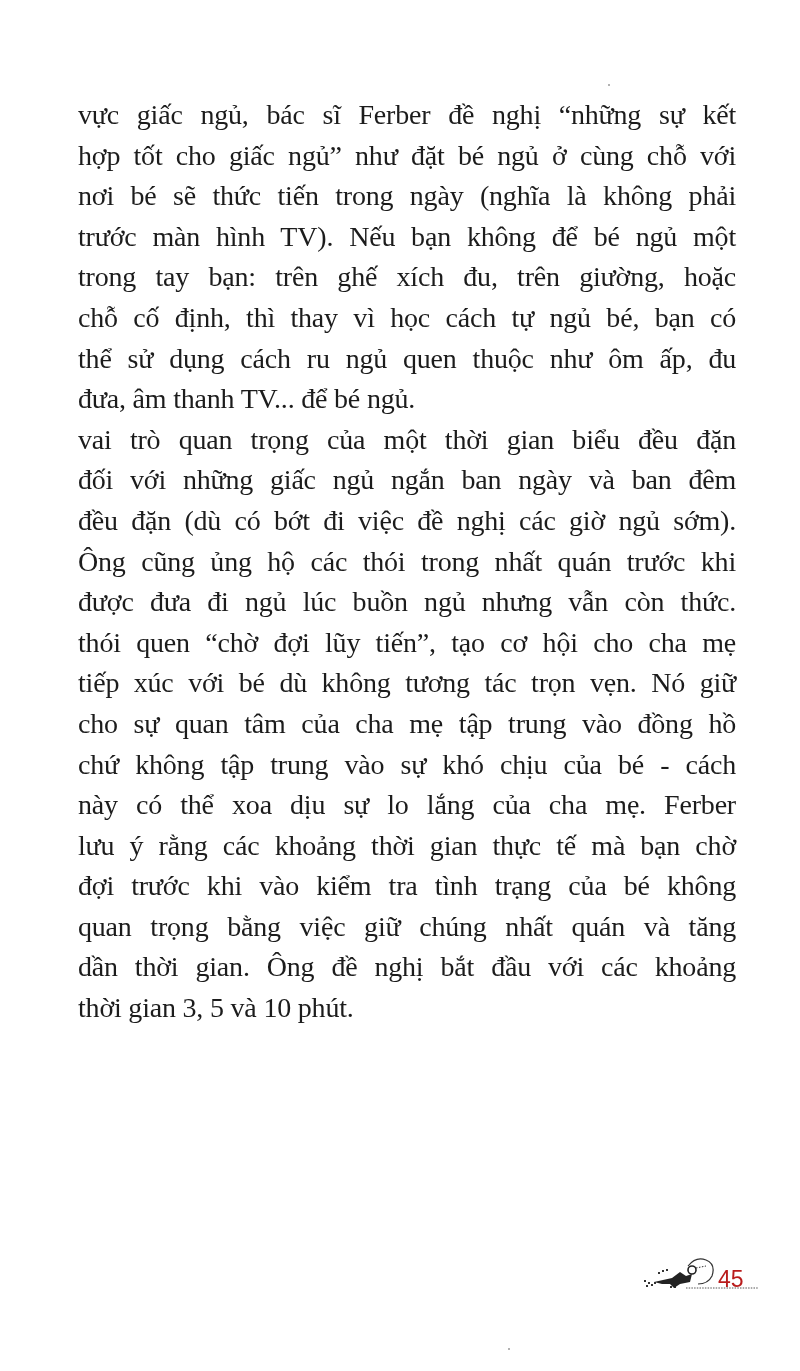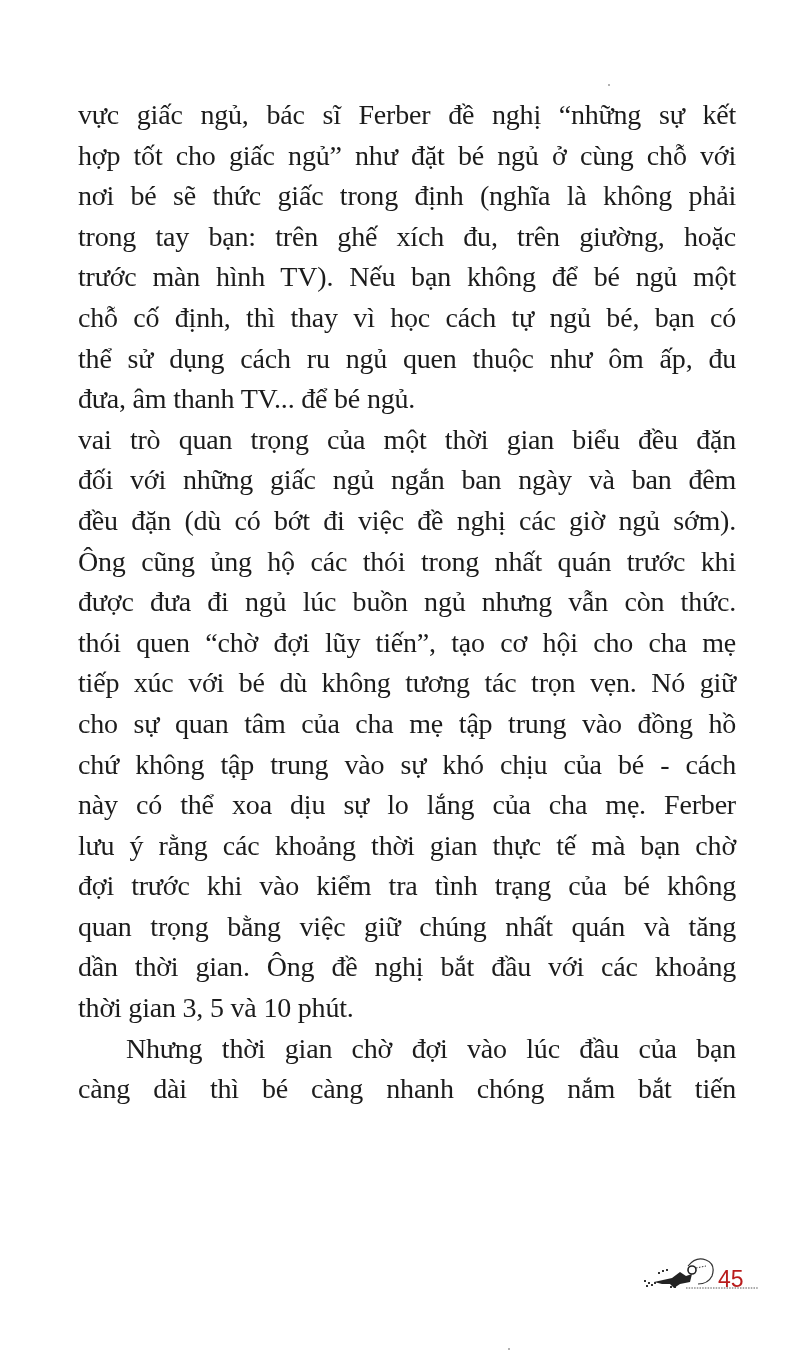--- a/index.html
+++ b/index.html
@@ -62,23 +62,23 @@
     }
   </style>
 </head>
 <body>
 
 <div class="page-body">
 
   <div>
     <span class="line">vực giấc ngủ, bác sĩ Ferber đề nghị “những sự kết</span>
     <span class="line">hợp tốt cho giấc ngủ” như đặt bé ngủ ở cùng chỗ với</span>
-    <span class="line">nơi bé sẽ thức giấc trong định (nghĩa là không phải</span>
+    <span class="line">nơi bé sẽ thức tiến trong ngày (nghĩa là không phải</span>
+    <span class="line">trước màn hình TV). Nếu bạn không để bé ngủ một</span>
     <span class="line">trong tay bạn: trên ghế xích đu, trên giường, hoặc</span>
-    <span class="line">trước màn hình TV). Nếu bạn không để bé ngủ một</span>
     <span class="line">chỗ cố định, thì thay vì học cách tự ngủ bé, bạn có</span>
     <span class="line">thể sử dụng cách ru ngủ quen thuộc như ôm ấp, đu</span>
     <span class="line last">đưa, âm thanh TV... để bé ngủ.</span>
   </div>
 
   <div>
     <span class="line">vai trò quan trọng của một thời gian biểu đều đặn</span>
     <span class="line">đối với những giấc ngủ ngắn ban ngày và ban đêm</span>
     <span class="line">đều đặn (dù có bớt đi việc đề nghị các giờ ngủ sớm).</span>
     <span class="line">Ông cũng ủng hộ các thói trong nhất quán trước khi</span>
@@ -88,24 +88,20 @@
     <span class="line">cho sự quan tâm của cha mẹ tập trung vào đồng hồ</span>
     <span class="line">chứ không tập trung vào sự khó chịu của bé - cách</span>
     <span class="line">này có thể xoa dịu sự lo lắng của cha mẹ. Ferber</span>
     <span class="line">lưu ý rằng các khoảng thời gian thực tế mà bạn chờ</span>
     <span class="line">đợi trước khi vào kiểm tra tình trạng của bé không</span>
     <span class="line">quan trọng bằng việc giữ chúng nhất quán và tăng</span>
     <span class="line">dần thời gian. Ông đề nghị bắt đầu với các khoảng</span>
     <span class="line last">thời gian 3, 5 và 10 phút.</span>
   </div>
 
-  <div>
-    <span class="line indent">Nhưng thời gian chờ đợi vào lúc đầu của bạn</span>
-    <span class="line">càng dài thì bé càng nhanh chóng nắm bắt tiến</span>
-  </div>
 </div>
 
 <svg class="doodle" viewBox="0 0 120 36" xmlns="http://www.w3.org/2000/svg">
 
   <g fill="#333">
     <rect x="4" y="22" width="2" height="2"></rect>
     <rect x="8" y="24" width="2" height="2"></rect>
     <rect x="6" y="27" width="2" height="2"></rect>
     <rect x="11" y="26" width="2" height="2"></rect>
     <rect x="14" y="24" width="2" height="2"></rect>

